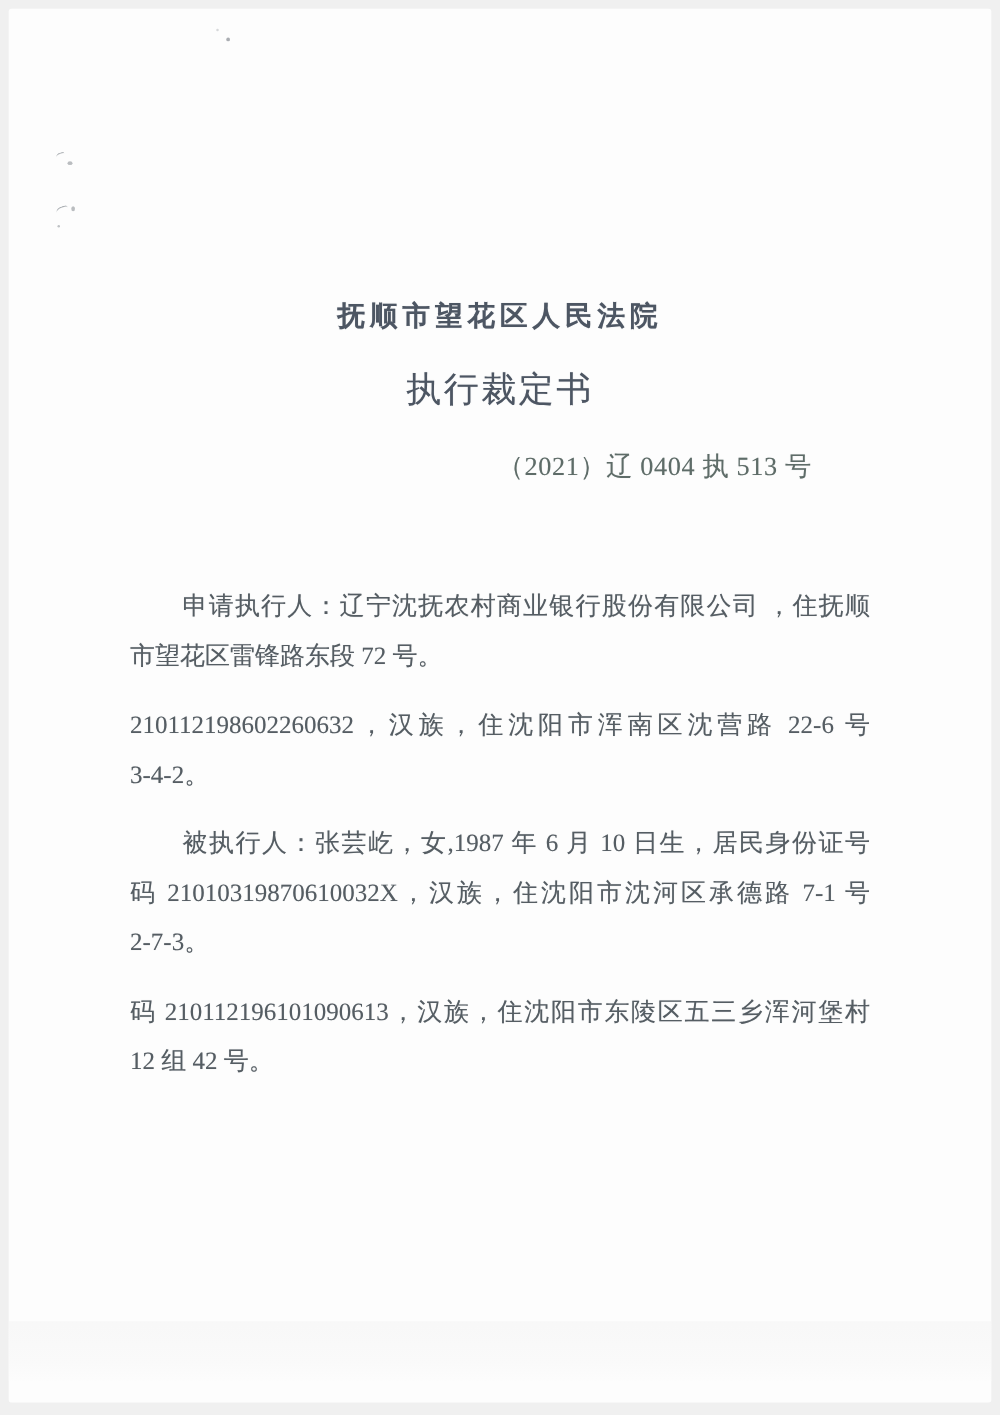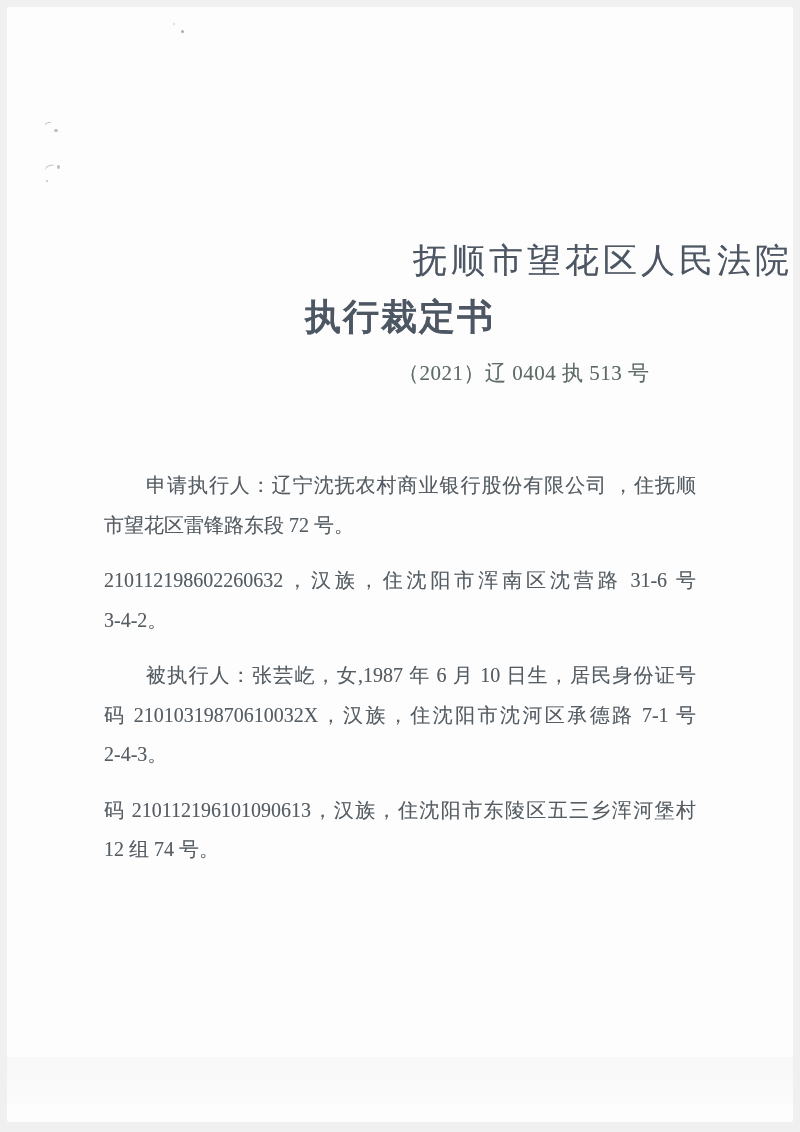--- a/index.html
+++ b/index.html
@@ -22,36 +22,36 @@
     bottom: 10px;
     background: var(--page-background, #fdfdfd);
     border-radius: 2px;
   }
   .court-name {
     position: absolute;
     left: 0;
     right: 0;
     top: 231px;
     margin: 0;
-    text-align: right;
-    font-size: 34px;
-    font-weight: normal;
+    text-align: center;
+    font-size: 22px;
+    font-weight: bold;
     letter-spacing: 4px;
     color: var(--heading-ink, #4d5663);
     text-shadow: 0 0 0.6px rgba(77, 86, 99, 0.45);
   }
   .doc-title {
     position: absolute;
     left: 0;
     right: 0;
     top: 286px;
     margin: 0;
     text-align: center;
-    font-size: 36px;
-    font-weight: bold;
+    font-size: 28px;
+    font-weight: normal;
     letter-spacing: 2px;
     color: var(--heading-ink, #4d5663);
     text-shadow: 0 0 0.6px rgba(77, 86, 99, 0.45);
   }
   .case-number {
     position: absolute;
     left: 391px;
     top: 352px;
     font-size: 21px;
     letter-spacing: 0.5px;
@@ -118,31 +118,31 @@
   <h2 class="doc-title">执行裁定书</h2>
 
   <div class="case-number">（2021）辽 0404 执 513 号</div>
 
   <div class="doc-body" id="doc-body">
       <div class="para">
         <div class="line indent fill">申请执行人：辽宁沈抚农村商业银行股份有限公司 ，住抚顺</div>
         <div class="line">市望花区雷锋路东段 72 号。</div>
       </div>
       <div class="para">
-        <div class="line fill">210112198602260632，汉族，住沈阳市浑南区沈营路 31-6 号</div>
+        <div class="line fill">210112198602260632，汉族，住沈阳市浑南区沈营路 22-6 号</div>
         <div class="line">3-4-2。</div>
       </div>
       <div class="para">
         <div class="line indent fill">被执行人：张芸屹，女,1987 年 6 月 10 日生，居民身份证号</div>
         <div class="line fill">码 21010319870610032X，汉族，住沈阳市沈河区承德路 7-1 号</div>
-        <div class="line">2-4-3。</div>
+        <div class="line">2-7-3。</div>
       </div>
       <div class="para">
         <div class="line fill">码 210112196101090613，汉族，住沈阳市东陵区五三乡浑河堡村</div>
-        <div class="line">12 组 74 号。</div>
+        <div class="line">12 组 42 号。</div>
       </div>
     </div>
 
   <div class="artifact speck" style="left:166px; top:16px; width:2px; height:2px; opacity:.35"></div>
   <div class="artifact speck" style="left:174px; top:23px; width:3px; height:3px; opacity:.75"></div>
   <div class="artifact scribble" style="left:38px; top:115px; width:7px; height:4px; opacity:.7"></div>
   <div class="artifact speck" style="left:47px; top:122px; width:4px; height:3px; opacity:.6"></div>
   <div class="artifact scribble" style="left:38px; top:158px; width:10px; height:6px; opacity:.8"></div>
   <div class="artifact speck" style="left:50px; top:158px; width:3px; height:4px; opacity:.6"></div>
   <div class="artifact speck" style="left:39px; top:173px; width:2px; height:2px; opacity:.55"></div>

